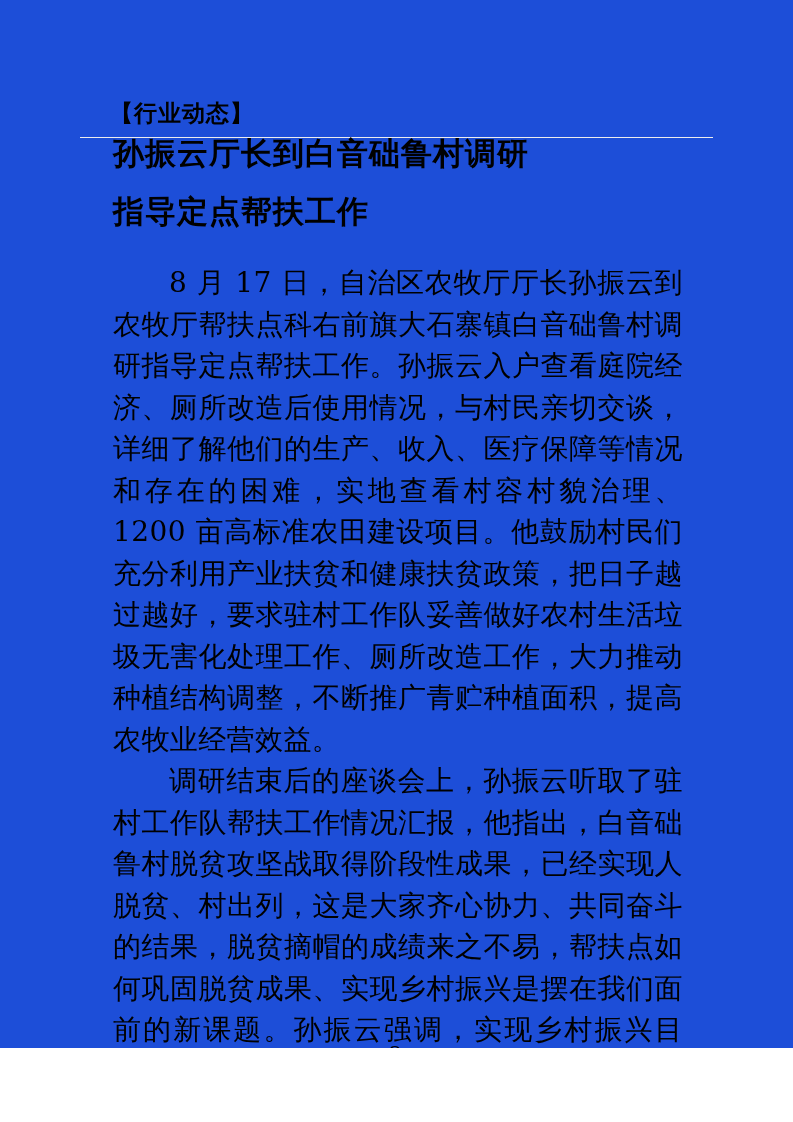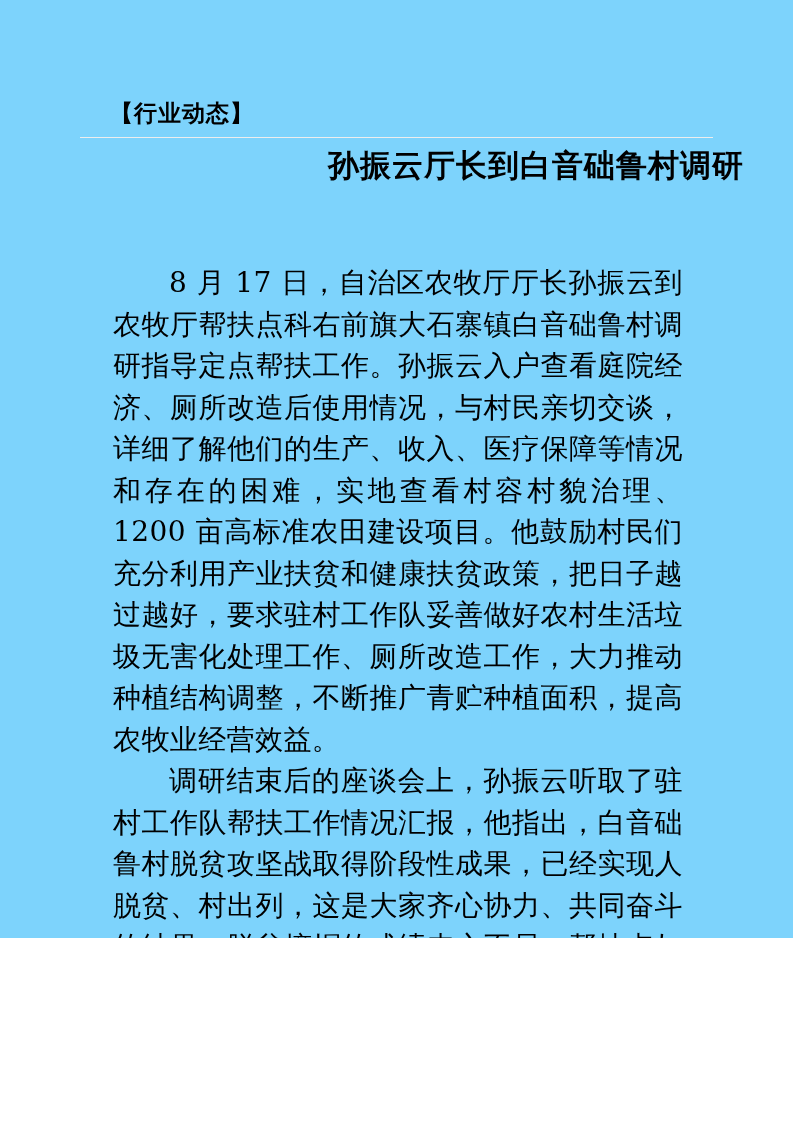--- a/index.html
+++ b/index.html
@@ -3,22 +3,22 @@
 <meta charset="utf-8">
 <style>
   html, body {
     margin: 0;
     padding: 0;
     background: #ffffff;
   }
   .page {
     position: relative;
     width: 793px;
-    height: 938px;
-    background: #7dd3fc;
+    height: 1048px;
+    background: #1d4ed8;
     color: #000000;
     overflow: hidden;
     font-family: "DejaVu Serif", "Liberation Serif", serif;
   }
   .section-header {
     position: absolute;
     left: 110px;
     top: 98px;
     font-family: "Liberation Sans", "DejaVu Sans", sans-serif;
     font-weight: bold;
@@ -30,24 +30,24 @@
     position: absolute;
     left: 80px;
     top: 137px;
     width: 633px;
     height: 1px;
     background: #ededed;
   }
   .article-title {
     position: absolute;
     left: 113px;
-    top: 136px;
+    top: 124px;
     width: 631px;
     margin: 0;
-    text-align: right;
+    text-align: left;
     font-family: "DejaVu Serif", "Liberation Serif", serif;
     font-weight: bold;
     font-size: 31px;
     line-height: 58px;
     letter-spacing: 1px;
     white-space: nowrap;
   }
   .title-line {
     display: block;
   }
@@ -81,20 +81,21 @@
 <body>
 
 <div class="page">
 
   <div class="section-header">【行业动态】</div>
 
   <div class="header-rule"></div>
 
   <h1 class="article-title">
     <span class="title-line">孙振云厅长到白音础鲁村调研</span>
+    <span class="title-line">指导定点帮扶工作</span>
   </h1>
 
   <div class="article-body">
     <p>8 月 17 日，自治区农牧厅厅长孙振云到农牧厅帮扶点科右前旗大石寨镇白音础鲁村调研指导定点帮扶工作。孙振云入户查看庭院经济、厕所改造后使用情况，与村民亲切交谈，详细了解他们的生产、收入、医疗保障等情况和存在的困难，实地查看村容村貌治理、1200 亩高标准农田建设项目。他鼓励村民们充分利用产业扶贫和健康扶贫政策，把日子越过越好，要求驻村工作队妥善做好农村生活垃圾无害化处理工作、厕所改造工作，大力推动种植结构调整，不断推广青贮种植面积，提高农牧业经营效益。</p>
     <p>调研结束后的座谈会上，孙振云听取了驻村工作队帮扶工作情况汇报，他指出，白音础鲁村脱贫攻坚战取得阶段性成果，已经实现人脱贫、村出列，这是大家齐心协力、共同奋斗的结果，脱贫摘帽的成绩来之不易，帮扶点如何巩固脱贫成果、实现乡村振兴是摆在我们面前的新课题。孙振云强调，实现乡村振兴目标，一是必须加大力度抓产业发展。白音础鲁村产业底子薄、基础差，要聚焦产业发展，树立种养结合、为养而种的理念，推动小畜换大畜，加大人工改良力度，逐步扩大乳肉兼用型肉牛养殖规模。同时，要加强疫病</p>
   </div>
 
   <div class="page-footer">- 2 -</div>
 
 </div>

